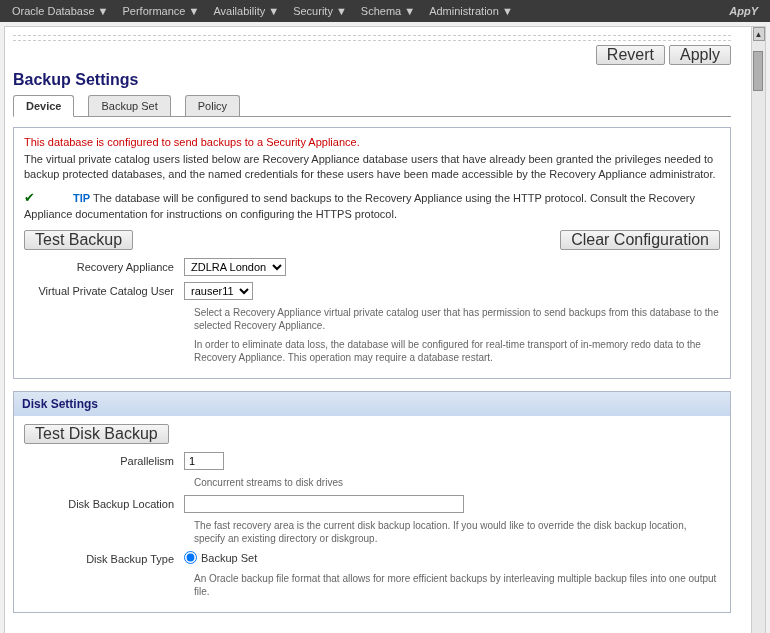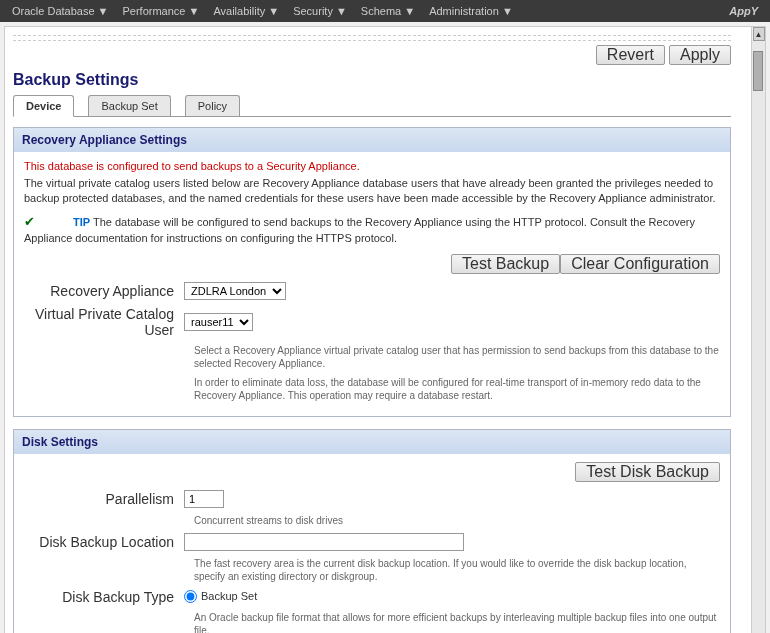--- a/index.html
+++ b/index.html
@@ -164,34 +164,34 @@
       color: #0066cc;
       font-weight: bold;
       margin-left: 35px;
     }
     .checkmark-icon {
       color: #006600;
       font-size: 13px;
     }
     .btn-row {
       display: flex;
-      justify-content: flex-end;
+      justify-content: space-between;
       margin-bottom: 8px;
     }
     .form-row {
       display: flex;
       align-items: center;
       margin-bottom: 6px;
     }
     .form-label {
       text-align: right;
       width: 160px;
       padding-right: 10px;
       color: #333;
-      font-size: 14px;
+      font-size: 11px;
       flex-shrink: 0;
     }
     .form-control {
       display: flex;
       gap: 4px;
     }
     select {
       font-size: 11px;
       border: 1px solid #999;
       padding: 1px 2px;
@@ -270,23 +270,20 @@
 
     <div class="page-title">Backup Settings</div>
 
     <div class="tabs">
       <div class="tab active">Device</div>
       <div class="tab">Backup Set</div>
       <div class="tab">Policy</div>
     </div>
 
     <div class="section">
-      <div class="section-header">
-        <span>Recovery Appliance Settings</span>
-      </div>
       <div class="section-body">
         <div class="info-text">This database is configured to send backups to a Security Appliance.</div>
         <div class="normal-text">The virtual private catalog users listed below are Recovery Appliance database users that have already been granted the privileges needed to backup protected databases, and the named credentials for these users have been made accessible by the Recovery Appliance administrator.</div>
         <div class="tip-text">
           <span class="checkmark-icon">✔</span>
           <span class="tip-label"> TIP </span>
           <span>The database will be configured to send backups to the Recovery Appliance using the HTTP protocol. Consult the Recovery Appliance documentation for instructions on configuring the HTTPS protocol.</span>
         </div>
 
         <div class="btn-row">

